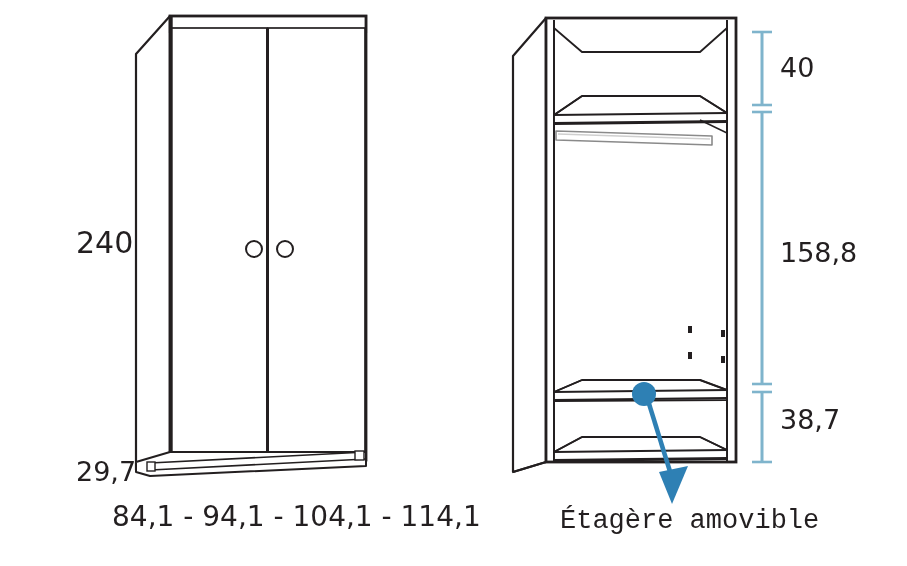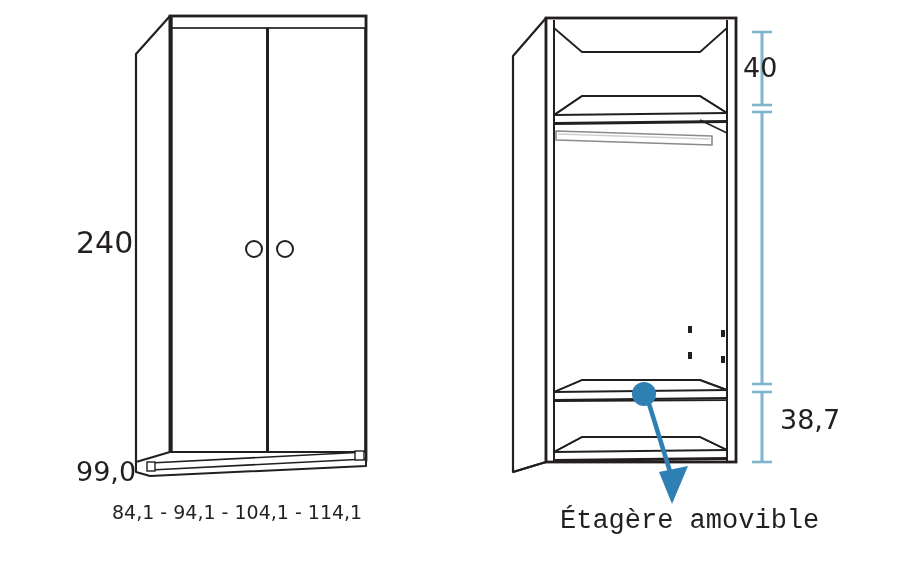--- a/index.html
+++ b/index.html
@@ -29,22 +29,22 @@
   }
   .dim-label {
     position: absolute;
     font-family: "DejaVu Sans", sans-serif;
     color: #231f20;
     white-space: nowrap;
     line-height: 1;
   }
   .lbl-240   { left: 76px;  top: 228px; font-size: 30px; }
   .lbl-575   { left: 76px;  top: 458px; font-size: 27px; }
-  .lbl-width { left: 112px; top: 503px; font-size: 19px; }
-  .lbl-40    { left: 743px; top: 54px;  font-size: 27px; }
+  .lbl-width { left: 112px; top: 503px; font-size: 28px; }
+  .lbl-40    { left: 780px; top: 54px;  font-size: 27px; }
   .lbl-1588  { left: 780px; top: 239px; font-size: 27px; }
   .lbl-306   { left: 780px; top: 406px; font-size: 27px; }
   .lbl-note  { left: 560px; top: 508px; font-size: 27px; font-family: Liberation Mono, monospace; }
 </style>
 </head>
 <body>
 
 <div id="stage">
 
   <svg id="drawing" viewBox="0 0 907 566">
@@ -145,24 +145,25 @@
     <g>
       <line x1="646" y1="394" x2="672" y2="478" stroke="#2e80b4" stroke-width="4.5"></line>
       <polygon points="659,472 688,466 672,504" fill="#2e80b4"></polygon>
       <circle cx="644" cy="394" r="12" fill="#2e80b4"></circle>
     </g>
 
   </svg>
 
   <div class="dim-label lbl-240">240</div>
 
-  <div class="dim-label lbl-575">99,0</div>
+  <div class="dim-label lbl-575">29,7</div>
 
   <div class="dim-label lbl-width">84,1 - 94,1 - 104,1 - 114,1</div>
 
   <div class="dim-label lbl-40">40</div>
 
+  <div class="dim-label lbl-1588">158,8</div>
 
   <div class="dim-label lbl-306">38,7</div>
 
   <div class="dim-label lbl-note">Étagère amovible</div>
 
 </div>
 
 </body></html>

